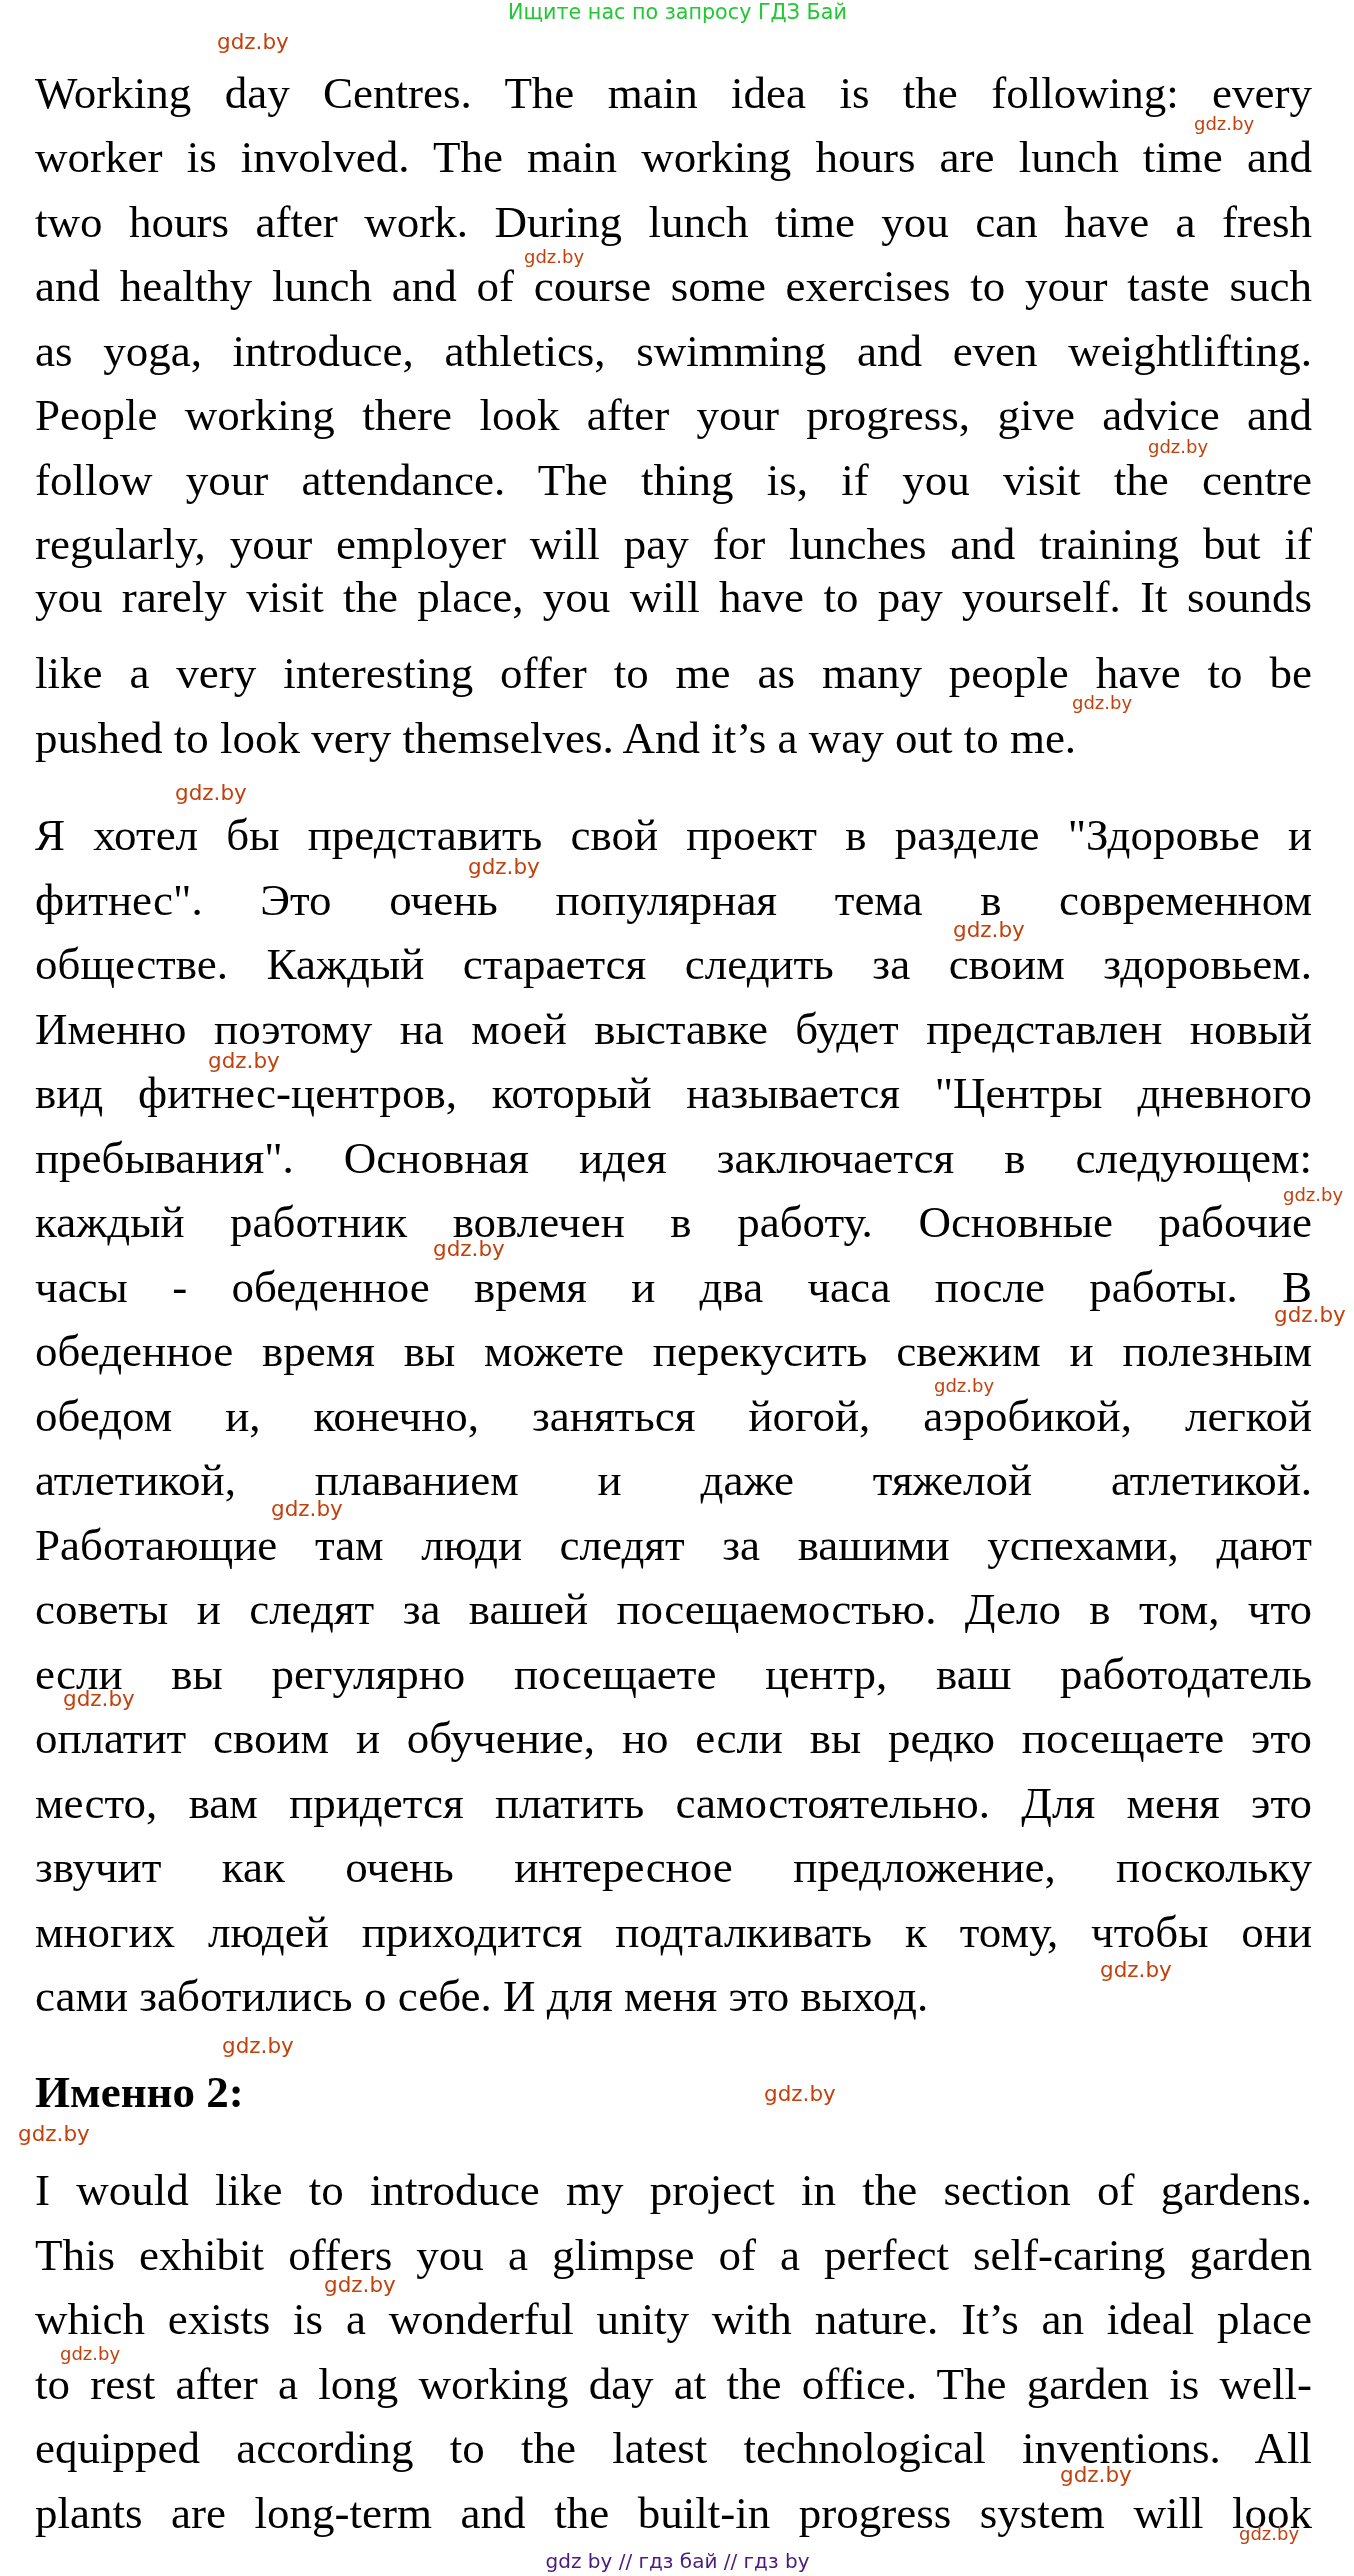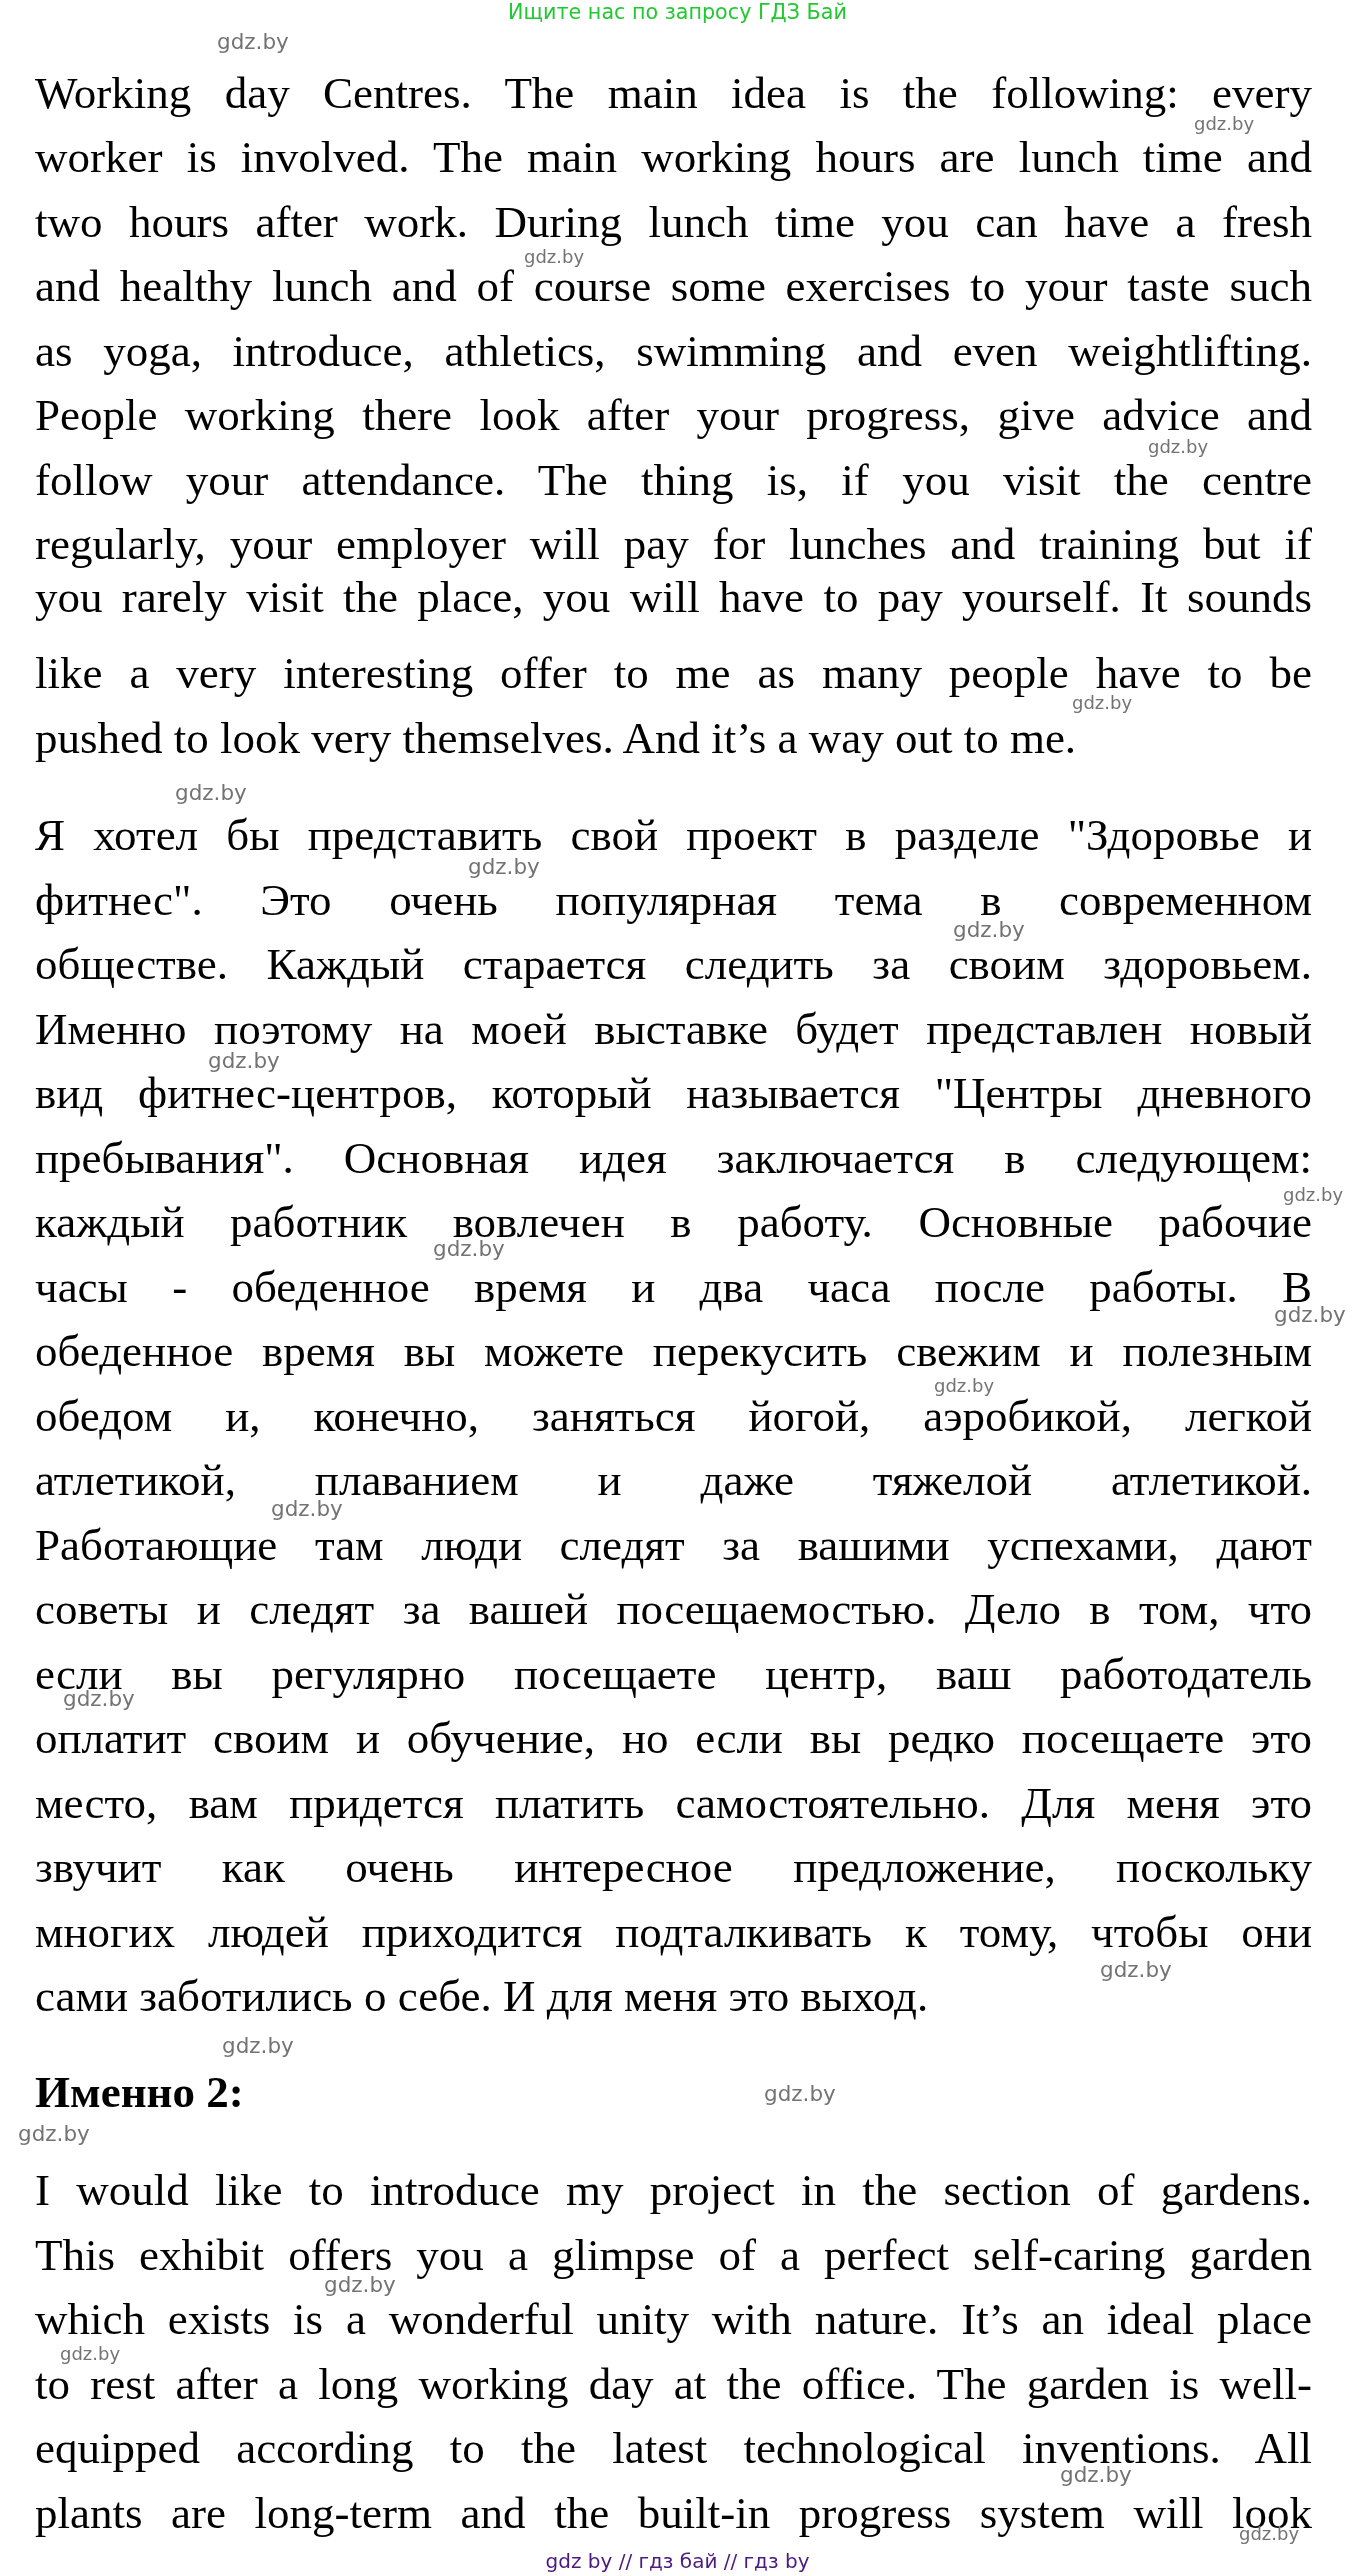--- a/index.html
+++ b/index.html
@@ -21,21 +21,21 @@
     text-align: justify; text-align-last: justify;
   }
   .line.last { text-align-last: left; }
   .heading {
     position: absolute; left: 35px;
     font-family: "Liberation Serif", serif; font-weight: bold; font-size: 45px; line-height: 50px;
     color: #000;
   }
   .wm {
     position: absolute; font-family: "DejaVu Sans", sans-serif; font-size: 21.5px;
-    line-height: 23px; color: #737373; white-space: nowrap;
+    line-height: 23px; color: #c2410c; white-space: nowrap;
   }
   .wm.small { font-size: 18px; }
 </style>
 </head>
 <body>
 
 <div class="header">Ищите нас по запросу ГДЗ Бай</div>
 
 <div>
   <div class="line" style="top:68px">Working day Centres. The main idea is the following: every</div>

